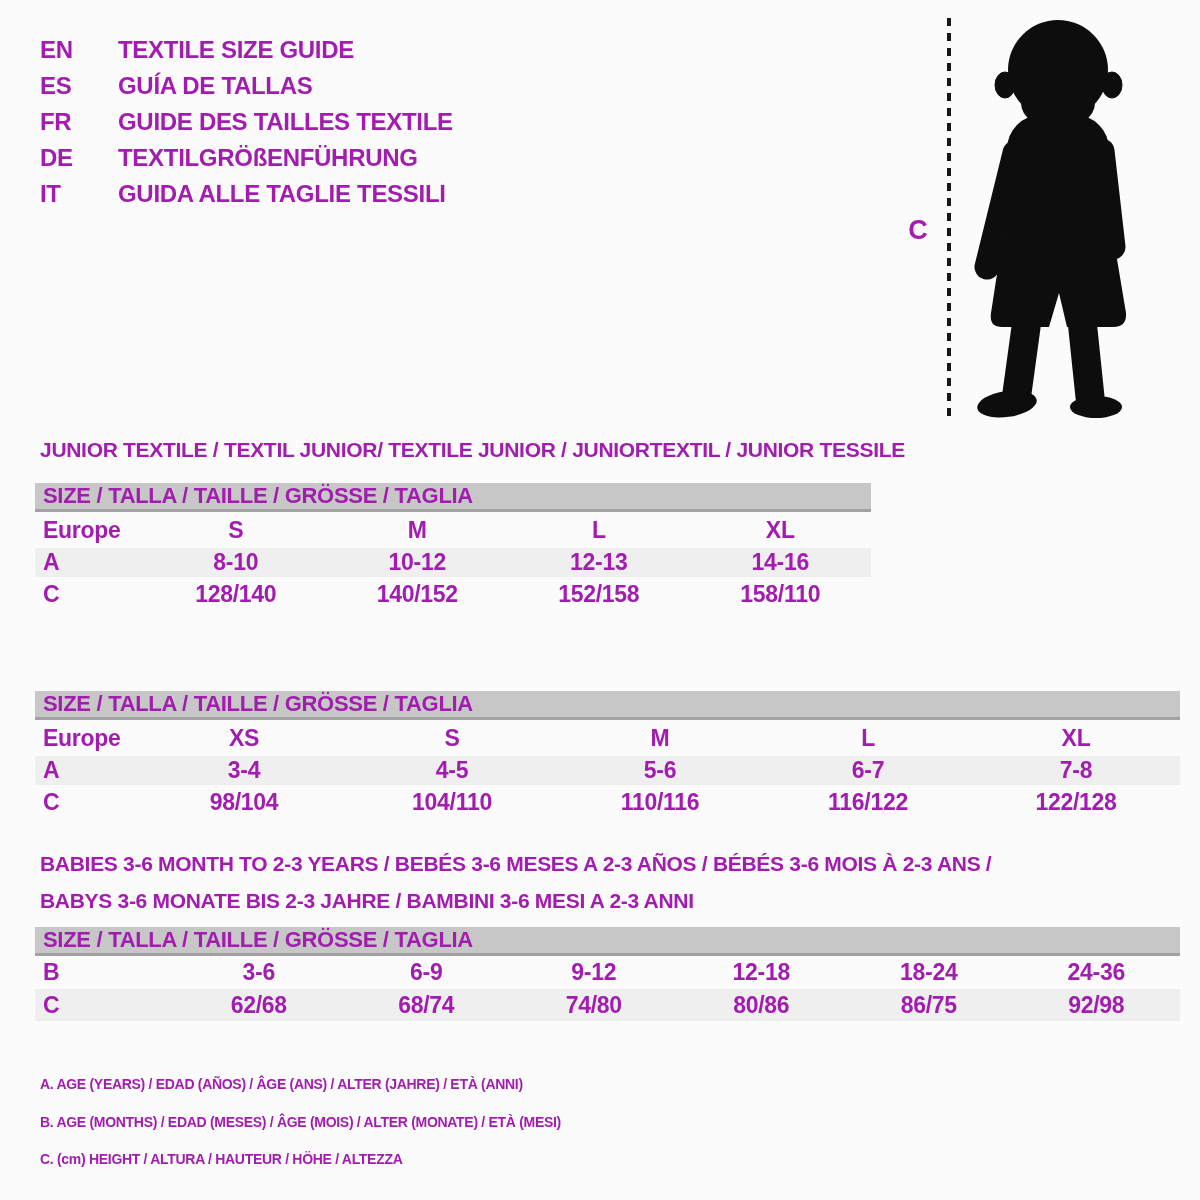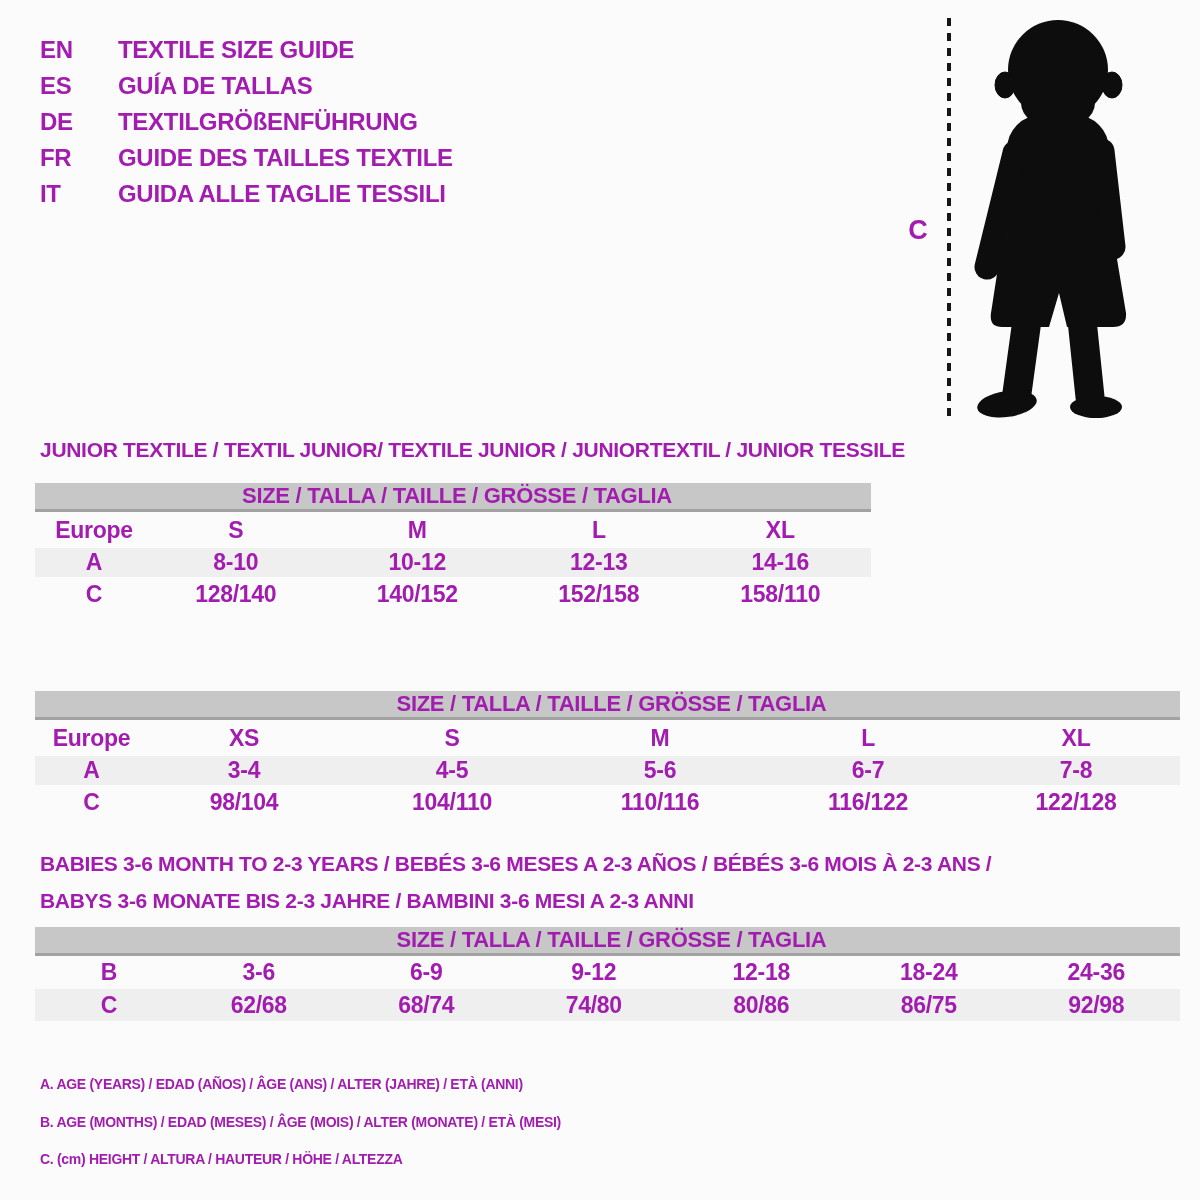--- a/index.html
+++ b/index.html
@@ -31,23 +31,23 @@
   .title-babies{top:845px;line-height:37px;}
   .sub-a{font-size:14px;vertical-align:-4px;font-weight:700;}
   
   .size-table{position:absolute;border-collapse:collapse;table-layout:fixed;}
   .size-table td{padding:0;font-weight:700;letter-spacing:-0.3px;}
   .t-junior{left:35px;top:483px;width:836px;}
   .t-children{left:35px;top:691px;width:1145px;}
   .t-babies{left:35px;top:927px;width:1145px;}
   td.bar{
     background:#c7c7c7;border-bottom:3px solid #a2a2a2;
-    height:26px;font-size:22px;text-align:center;padding-left:8px;
+    height:26px;font-size:22px;text-align:left;padding-left:8px;
   }
-  td.lbl{text-align:center;padding-left:8px;font-size:23px;}
+  td.lbl{text-align:left;padding-left:8px;font-size:23px;}
   td.val{text-align:center;font-size:23px;}
   tr.r-head td{height:36px;}
   tr.r-a td{height:29px;}
   tr.r-c td{height:34px;}
   tr.r-b td{height:33px;}
   tr.r-c2 td{height:32px;}
   tr.stripe{background:#efefef;}
   
   .footnotes{position:absolute;left:40px;top:1066px;font-size:14px;font-weight:700;
     line-height:37.5px;letter-spacing:-0.3px;white-space:nowrap;}
@@ -60,26 +60,26 @@
   <div class="lang-block">
     <div class="lang-row">
       <span class="lang-code">EN</span>
       <span class="lang-title">TEXTILE SIZE GUIDE</span>
     </div>
     <div class="lang-row">
       <span class="lang-code">ES</span>
       <span class="lang-title">GUÍA DE TALLAS</span>
     </div>
     <div class="lang-row">
+      <span class="lang-code">FR</span>
+      <span class="lang-title">GUIDE DES TAILLES TEXTILE</span>
+    </div>
+    <div class="lang-row">
       <span class="lang-code">DE</span>
       <span class="lang-title">TEXTILGRÖßENFÜHRUNG</span>
-    </div>
-    <div class="lang-row">
-      <span class="lang-code">FR</span>
-      <span class="lang-title">GUIDE DES TAILLES TEXTILE</span>
     </div>
     <div class="lang-row">
       <span class="lang-code">IT</span>
       <span class="lang-title">GUIDA ALLE TAGLIE TESSILI</span>
     </div>
   </div>
 
   <div class="dashed-line"></div>
   <div class="measure-label">C</div>
   <svg class="toddler-svg" viewBox="0 0 175 405" xmlns="http://www.w3.org/2000/svg">

